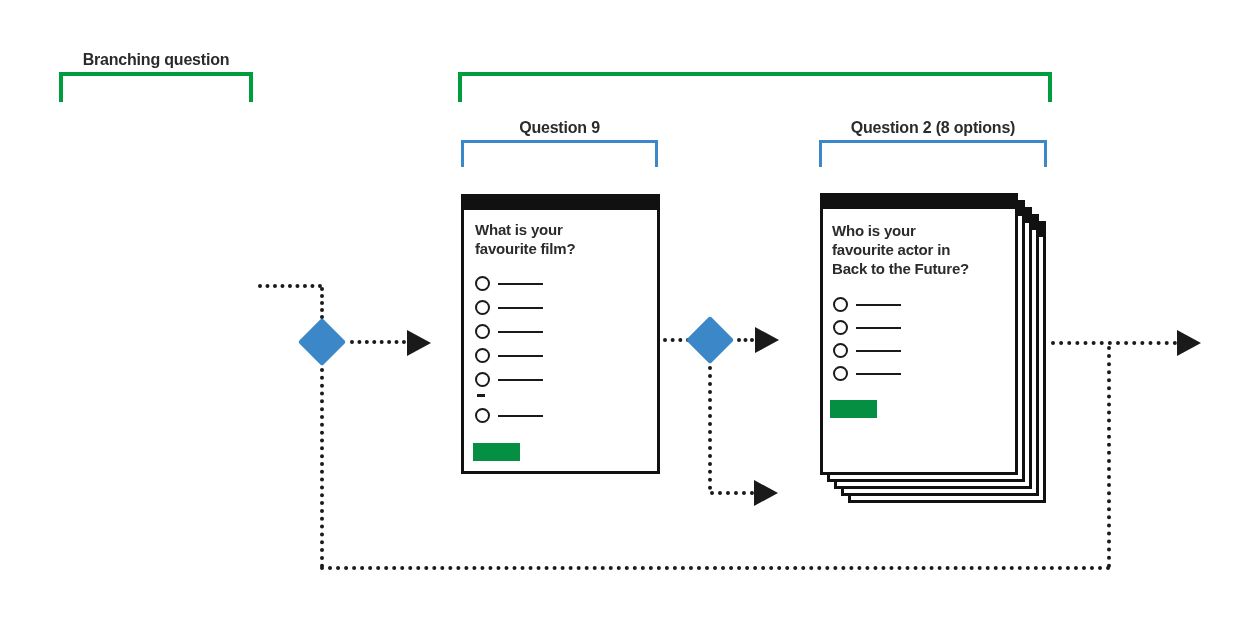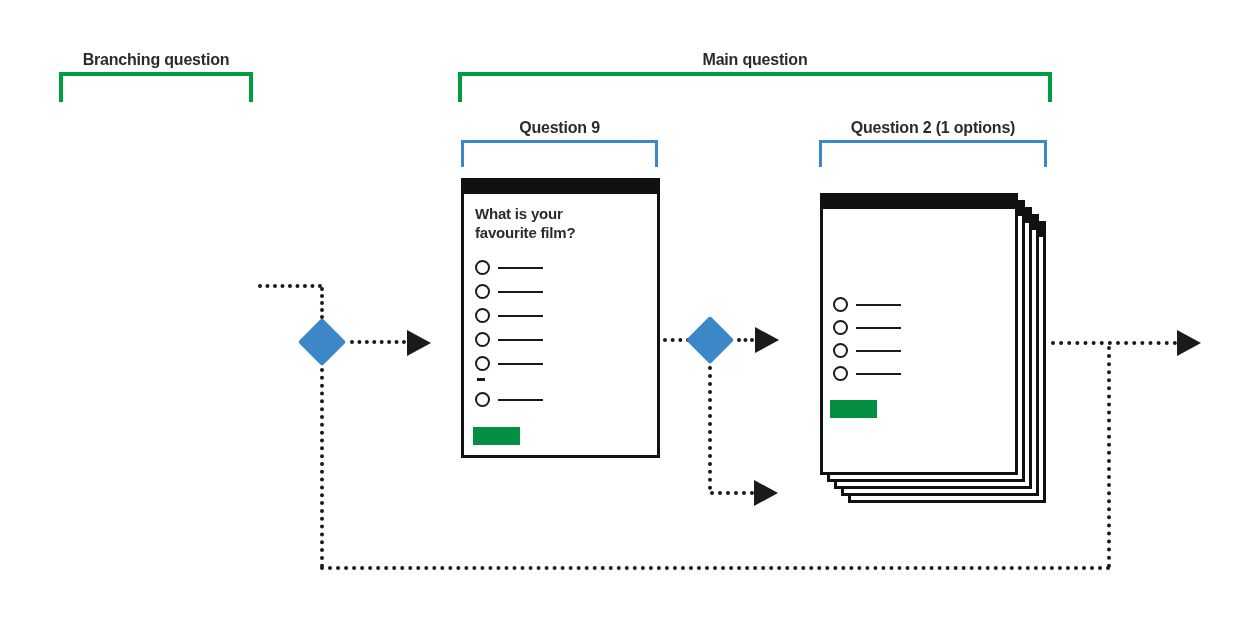--- a/index.html
+++ b/index.html
@@ -51,31 +51,30 @@
     border-bottom:13px solid transparent;border-left:24px solid var(--ink);}
 </style>
 </head>
 <body>
 
 <div id="canvas">
 
   <div class="bracket-label" style="left:59px;width:194px;top:51px;">Branching question</div>
   <div class="bracket green" style="left:59px;top:72px;width:186px;height:26px;"></div>
 
-  <div class="bracket-label" style="left:458px;width:594px;top:51px;">Main question</div>
   <div class="bracket green" style="left:458px;top:72px;width:586px;height:26px;"></div>
 
   <div class="bracket-label" style="left:461px;width:197px;top:119px;">Question 9</div>
   <div class="bracket blue" style="left:461px;top:140px;width:191px;height:24px;"></div>
 
-  <div class="bracket-label" style="left:819px;width:228px;top:119px;">Question 2 (1 options)</div>
+  <div class="bracket-label" style="left:819px;width:228px;top:119px;">Question 2 (8 options)</div>
   <div class="bracket blue" style="left:819px;top:140px;width:222px;height:24px;"></div>
 
 
-  <div class="card" style="left:461px;top:178px;width:193px;height:274px;">
+  <div class="card" style="left:461px;top:194px;width:193px;height:274px;">
     <div class="titlebar"></div>
     <div class="card-title" style="left:11px;top:23px;">What is your
 favourite film?</div>
     <div class="radio-list" style="left:11px;top:79px;">
         <div class="radio-row">
           <span class="radio-circle"></span>
           <span class="radio-line"></span>
         </div>
         <div class="radio-row">
           <span class="radio-circle"></span>
@@ -114,20 +113,23 @@
       <div class="stack-page" style="left: 834px; top: 207px; z-index: 8;">
         <div class="titlebar"></div>
       </div>
       <div class="stack-page" style="left: 827px; top: 200px; z-index: 9;">
         <div class="titlebar"></div>
       </div>
     </div>
 
   <div class="card" style="left:820px;top:193px;width:192px;height:276px;z-index:10;">
     <div class="titlebar"></div>
+    <div class="card-title" style="left:9px;top:25px;">Who is your
+favourite actor in
+Back to the Future?</div>
     <div class="radio-list tight" style="left:10px;top:101px;">
         <div class="radio-row">
           <span class="radio-circle"></span>
           <span class="radio-line"></span>
         </div>
         <div class="radio-row">
           <span class="radio-circle"></span>
           <span class="radio-line"></span>
         </div>
         <div class="radio-row">

